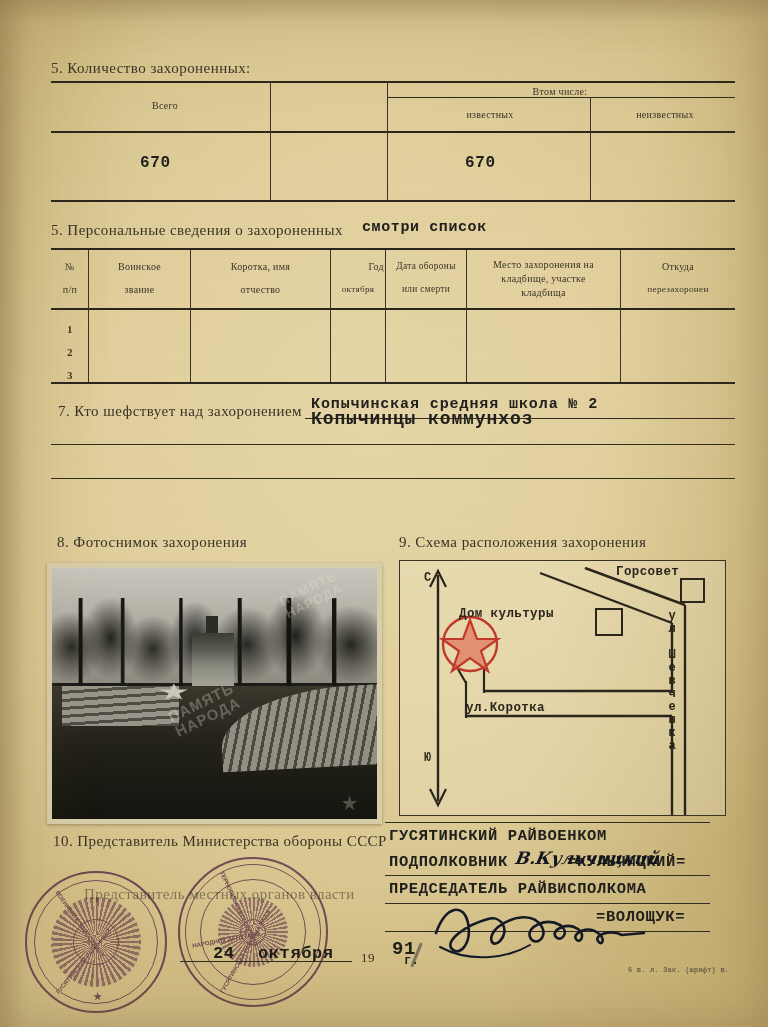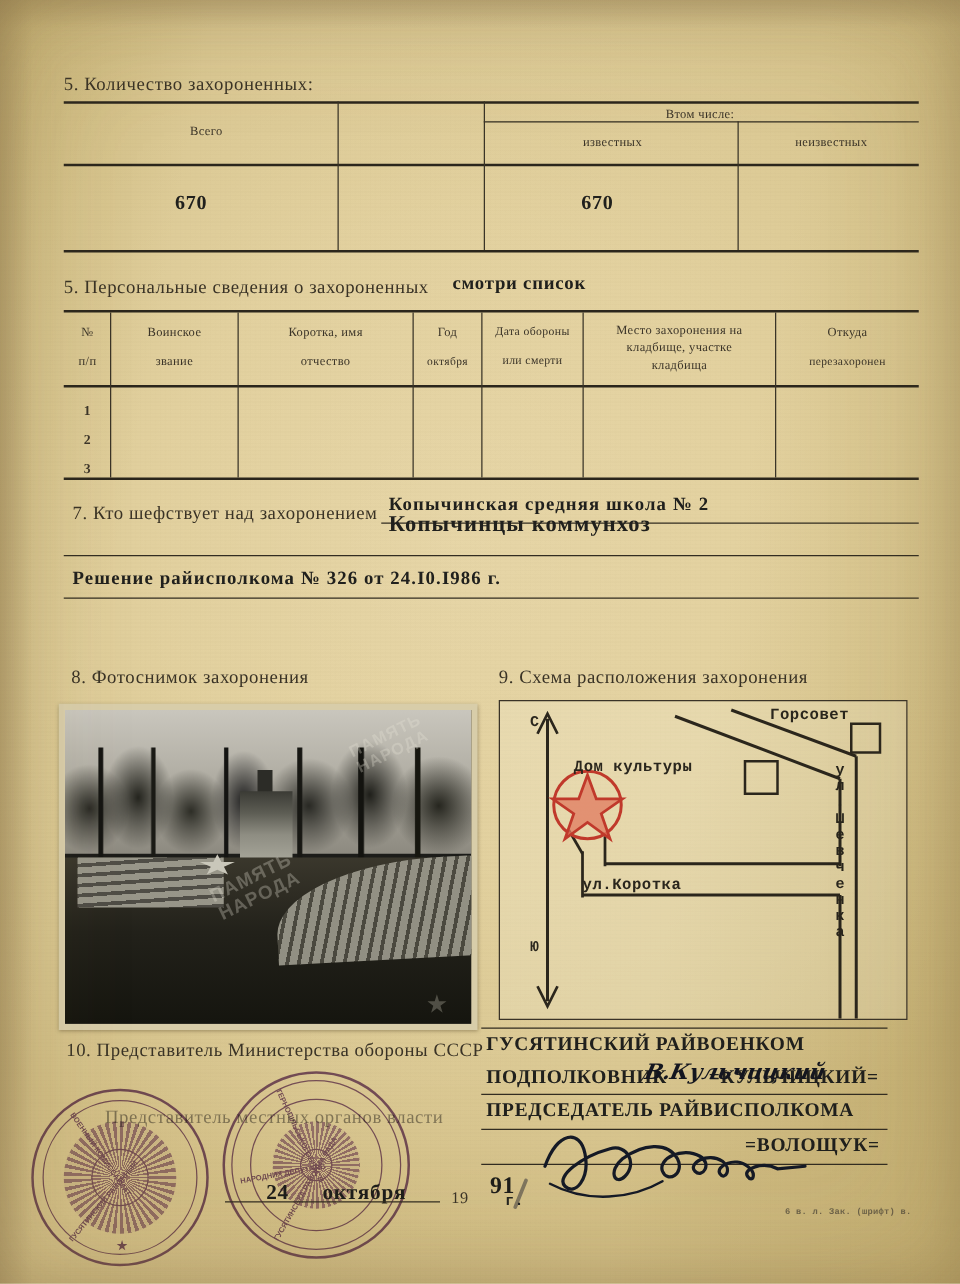--- a/index.html
+++ b/index.html
@@ -40,21 +40,21 @@
   }
   #content{position:absolute;inset:0;}
 
   
   .form-label{
     font-family:"Liberation Serif", serif;
     font-size:15px;color:#3a3326;letter-spacing:.45px;
     white-space:nowrap;
   }
   .typed{
-    font-family:Liberation Serif, serif;
+    font-family:Liberation Mono, monospace;
     font-size:13.5px;color:#20201d;letter-spacing:.6px;font-weight:700;
     white-space:nowrap;
   }
   .typed-sm{
     font-family:"Liberation Mono","DejaVu Sans Mono",monospace;
     font-size:11px;color:#23231f;letter-spacing:.4px;font-weight:700;
     white-space:nowrap;
   }
   .hdr{
     font-family:"Liberation Serif", serif;
@@ -235,21 +235,21 @@
 
   <div class="hdr abs" style="left:53px;top:260px;width:34px;">№</div>
   <div class="hdr abs" style="left:53px;top:283px;width:34px;">п/п</div>
 
   <div class="hdr abs" style="left:90px;top:260px;width:99px;">Воинское</div>
   <div class="hdr abs" style="left:90px;top:283px;width:99px;">звание</div>
 
   <div class="hdr abs" style="left:192px;top:260px;width:137px;">Коротка, имя</div>
   <div class="hdr abs" style="left:192px;top:283px;width:137px;">отчество</div>
 
-  <div class="hdr abs" style="left:332px;top:260px;width:52px;">Год</div>
+  <div class="hdr abs" style="left:332px;top:260px;width:52px;text-align:right;">Год</div>
   <div class="hdr abs" style="left:330px;top:283px;width:56px;font-size:9.2px;">октября</div>
 
   <div class="hdr abs" style="left:387px;top:260px;width:78px;font-size:9.4px;">Дата обороны</div>
   <div class="hdr abs" style="left:387px;top:283px;width:78px;font-size:9.4px;">или смерти</div>
 
   <div class="hdr abs" style="left:468px;top:258px;width:151px;">Место захоронения на</div>
   <div class="hdr abs" style="left:468px;top:272px;width:151px;">кладбище, участке</div>
   <div class="hdr abs" style="left:468px;top:286px;width:151px;">кладбища</div>
 
   <div class="hdr abs" style="left:622px;top:260px;width:112px;">Откуда</div>
@@ -258,21 +258,20 @@
   <div class="hdr abs" style="left:53px;top:322px;width:34px;font-weight:700;font-size:11px;">1</div>
   <div class="hdr abs" style="left:53px;top:345px;width:34px;font-weight:700;font-size:11px;">2</div>
   <div class="hdr abs" style="left:53px;top:368px;width:34px;font-weight:700;font-size:11px;">3</div>
 
   <div class="form-label abs" style="left:58px;top:403px;">7. Кто шефствует над захоронением</div>
   <div class="typed abs" style="left:311px;top:396px;font-size:15px;letter-spacing:.9px;">Копычинская средняя школа  № 2</div>
   <div class="rule" style="left:305px;top:418px;width:430px;"></div>
   <div class="typed abs" style="left:311px;top:409px;font-size:18px;letter-spacing:.9px;">Копычинцы коммунхоз</div>
   <div class="rule" style="left:51px;top:444px;width:684px;"></div>
 
-  <div class="typed abs" style="left:58px;top:455px;font-size:15px;letter-spacing:.9px;">Решение райисполкома № 326 от 24.I0.I986 г.</div>
   <div class="rule" style="left:51px;top:478px;width:684px;"></div>
 
   <div class="form-label abs" style="left:57px;top:534px;">8. Фотоснимок захоронения</div>
 
   <div id="photo-frame">
     <div id="photo">
       <div class="sky"></div>
       <div class="treeline"></div>
       <div class="trunks"></div>
       <div class="monument-top"></div>

